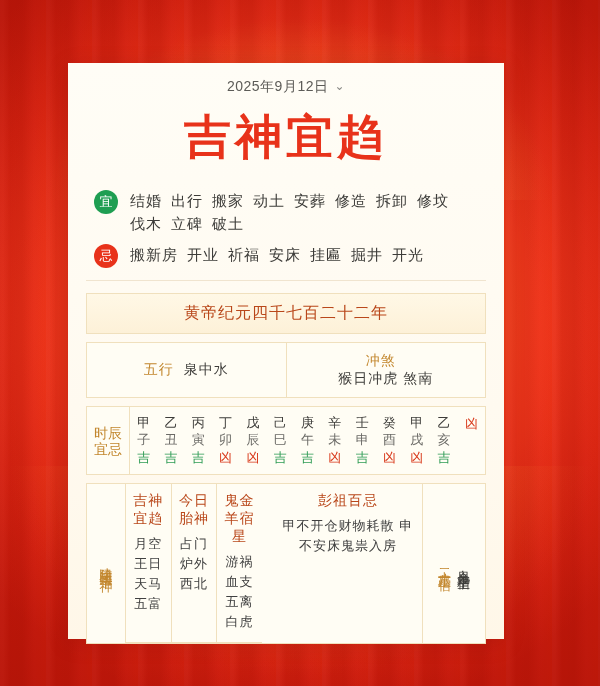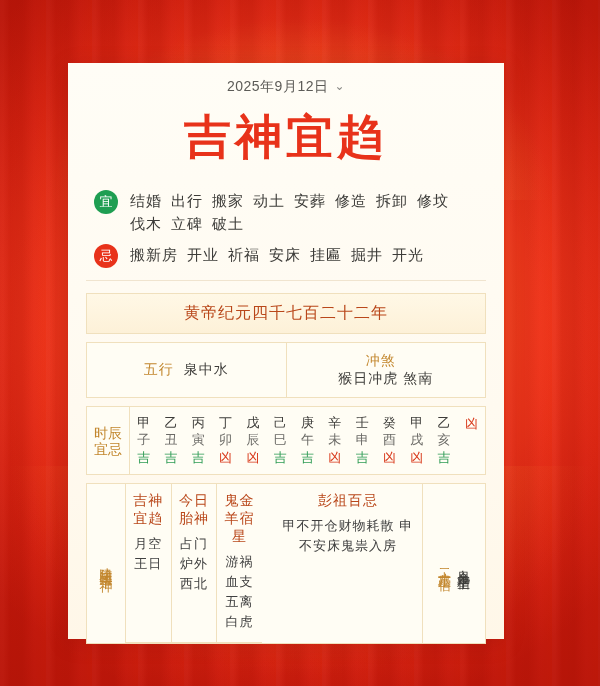--- a/index.html
+++ b/index.html
@@ -350,20 +350,21 @@
 
   <div class="bottom">
     <div class="b-left">
       <div class="vtext">建除闭日十二神</div>
     </div>
     <div class="b-mid">
       <div class="b-mid-top">
         <div class="bm-cell">
           <div class="bm-title">吉神宜趋</div>
           <div class="bm-line">月空 王日</div>
+          <div class="bm-line">天马 五富</div>
         </div>
         <div class="bm-cell">
           <div class="bm-title">今日胎神</div>
           <div class="bm-line">占门炉外</div>
           <div class="bm-line">西北</div>
         </div>
         <div class="bm-cell">
           <div class="bm-title">鬼金羊宿星</div>
           <div class="bm-line">游祸 血支</div>
           <div class="bm-line">五离 白虎</div>

